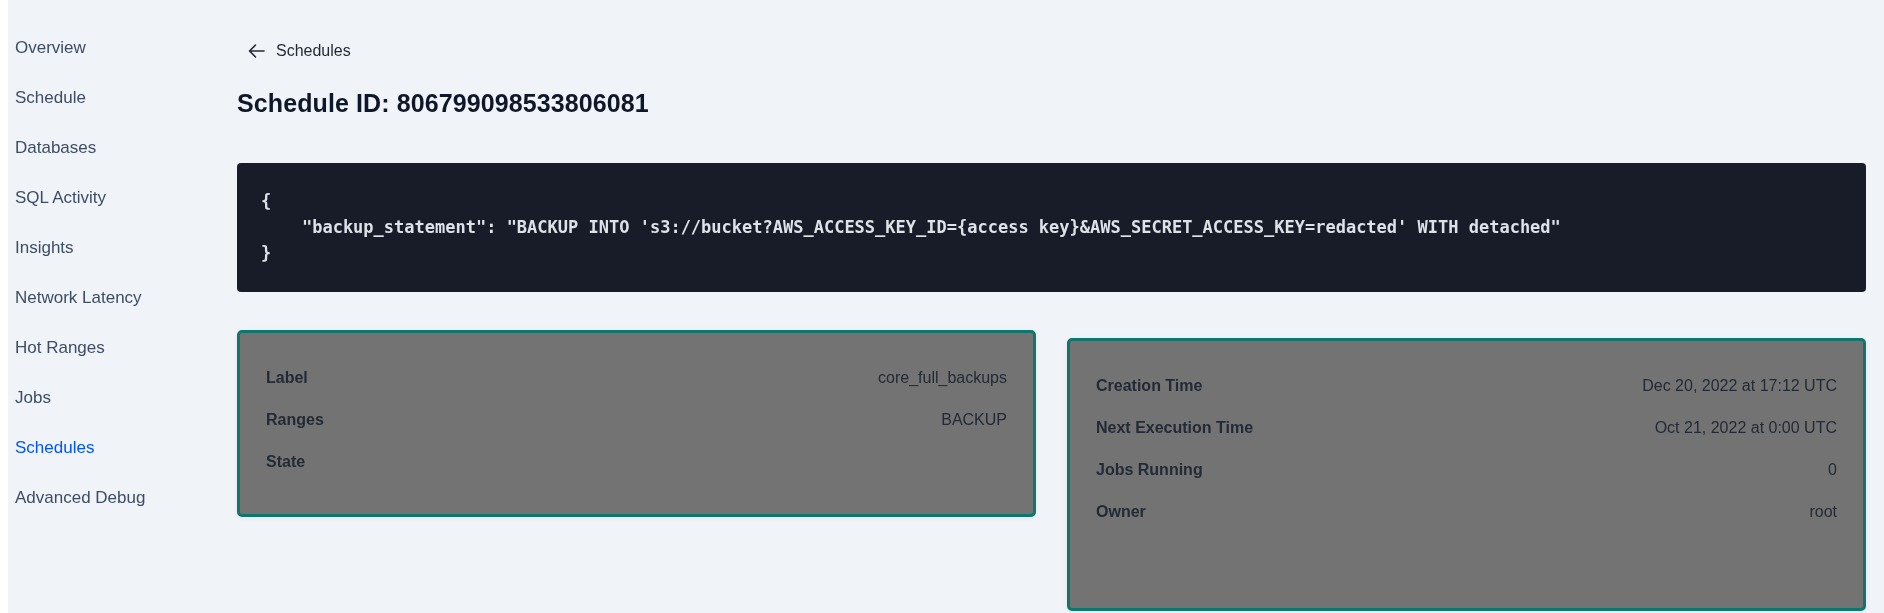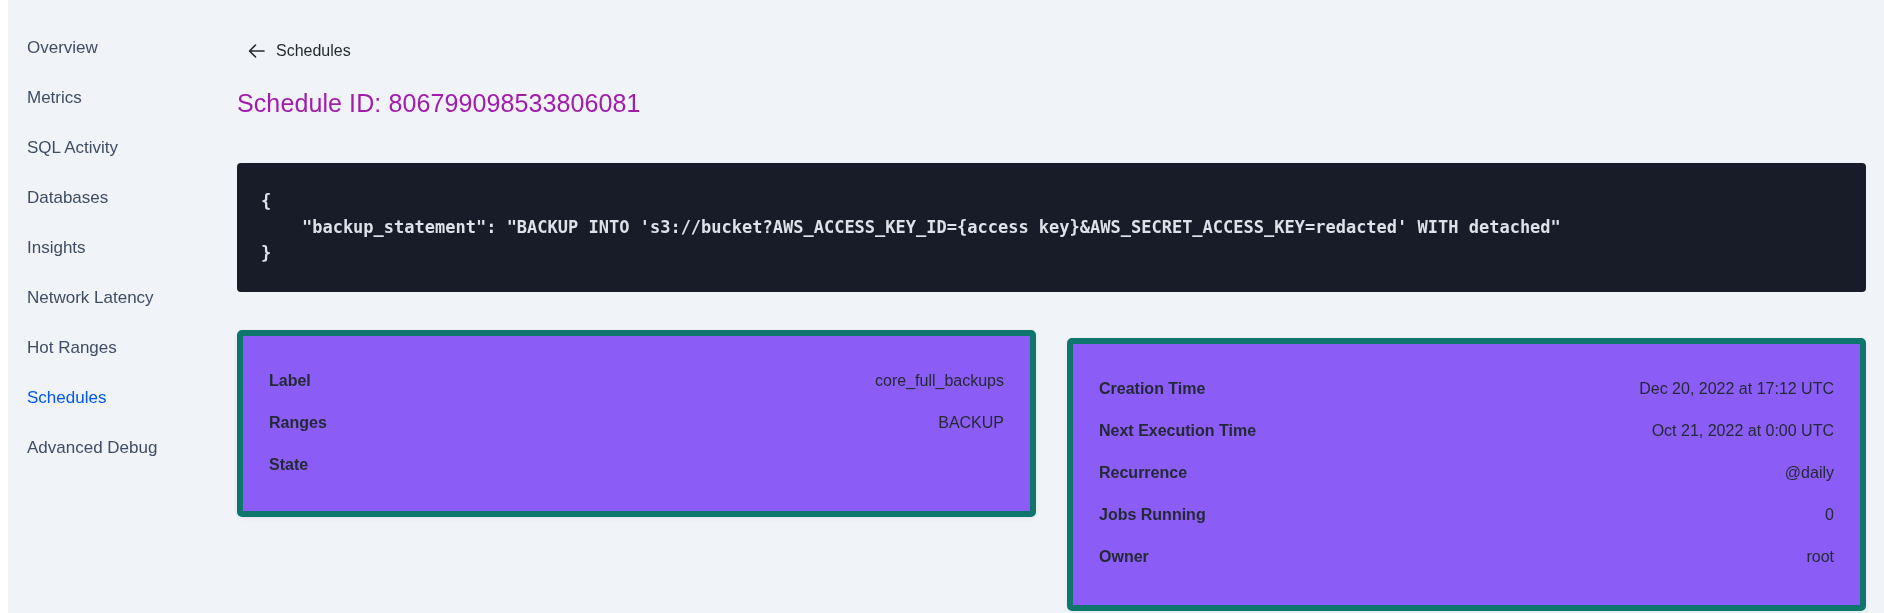--- a/index.html
+++ b/index.html
@@ -21,81 +21,81 @@
     position: absolute; left: 8px; top: 23px; width: 182px;
   }
   .nav-item {
     height: 50px;
     display: flex; align-items: center;
     padding-left: 7px;
     font-size: 17px;
     color: #3e4d66;
     cursor: pointer;
     white-space: nowrap;
-    margin-left: 12px;
   }
   .nav-item.active { color: #0055ff; }
   
   .back-link {
     position: absolute; left: 248px; top: 42px;
     display: flex; align-items: center; gap: 11px;
     font-size: 16px; color: #242a35;
     cursor: pointer;
   }
   .back-arrow { display: flex; align-items: center; }
   .page-title {
     position: absolute; left: 237px; top: 89px;
-    font-size: 25px; font-weight: 400; color: #a21caf;
+    font-size: 25px; font-weight: 700; color: #0f172a;
     letter-spacing: 0.1px;
     text-align: right;
   }
   .code-block {
     position: absolute; left: 237px; top: 163px;
     width: 1629px; height: 129px;
     background: #171c28;
     border-radius: 4px;
     padding: 25px 24px 0 24px;
     font-family: "DejaVu Sans Mono", monospace;
     font-size: 17px; font-weight: 700;
     line-height: 26px;
     color: #dde1e8;
     overflow: hidden;
   }
   .code-line { white-space: pre; }
   
   .card {
     position: absolute;
-    background: #8b5cf6;
-    border: 6px solid #0f766e;
+    background: #737373;
+    border: 3px solid #0f766e;
     border-radius: 5px;
     box-shadow: 0 1px 4px rgba(60, 80, 110, 0.08);
     padding: 24px 26px 0 26px;
   }
   .card-left  { left: 237px;  top: 330px; width: 799px; height: 187px; }
   .card-right { left: 1067px; top: 338px; width: 799px; height: 273px; }
   .summary-row {
     height: 42px;
     display: flex; align-items: center; justify-content: space-between;
   }
   .summary-label { font-size: 16px; font-weight: 700; color: #242a35; }
   .summary-value { font-size: 16px; font-weight: 400; color: #242a35; text-align: right; }
 </style>
 </head>
 <body>
 
 <div class="left-strip"></div>
 
 <nav class="sidebar">
   <div class="nav-item">Overview</div>
-  <div class="nav-item">Metrics</div>
+  <div class="nav-item">Schedule</div>
+  <div class="nav-item">Databases</div>
   <div class="nav-item">SQL Activity</div>
-  <div class="nav-item">Databases</div>
   <div class="nav-item">Insights</div>
   <div class="nav-item">Network Latency</div>
   <div class="nav-item">Hot Ranges</div>
+  <div class="nav-item">Jobs</div>
   <div class="nav-item active">Schedules</div>
   <div class="nav-item">Advanced Debug</div>
 </nav>
 
 <div class="back-link">
   <span class="back-arrow">
     <svg width="17" height="14" viewBox="0 0 17 14" fill="none">
       <path d="M7.5 1 L1.5 7 L7.5 13 M1.5 7 H16" stroke="#242a35" stroke-width="1.6" stroke-linecap="round" stroke-linejoin="round"></path>
     </svg>
   </span>
@@ -128,24 +128,20 @@
 <section class="card card-right">
   <div class="summary-row">
     <span class="summary-label">Creation Time</span>
     <span class="summary-value">Dec 20, 2022 at 17:12 UTC</span>
   </div>
   <div class="summary-row">
     <span class="summary-label">Next Execution Time</span>
     <span class="summary-value">Oct 21, 2022 at 0:00 UTC</span>
   </div>
   <div class="summary-row">
-    <span class="summary-label">Recurrence</span>
-    <span class="summary-value">@daily</span>
-  </div>
-  <div class="summary-row">
     <span class="summary-label">Jobs Running</span>
     <span class="summary-value">0</span>
   </div>
   <div class="summary-row">
     <span class="summary-label">Owner</span>
     <span class="summary-value">root</span>
   </div>
 </section>
 
 </body></html>

